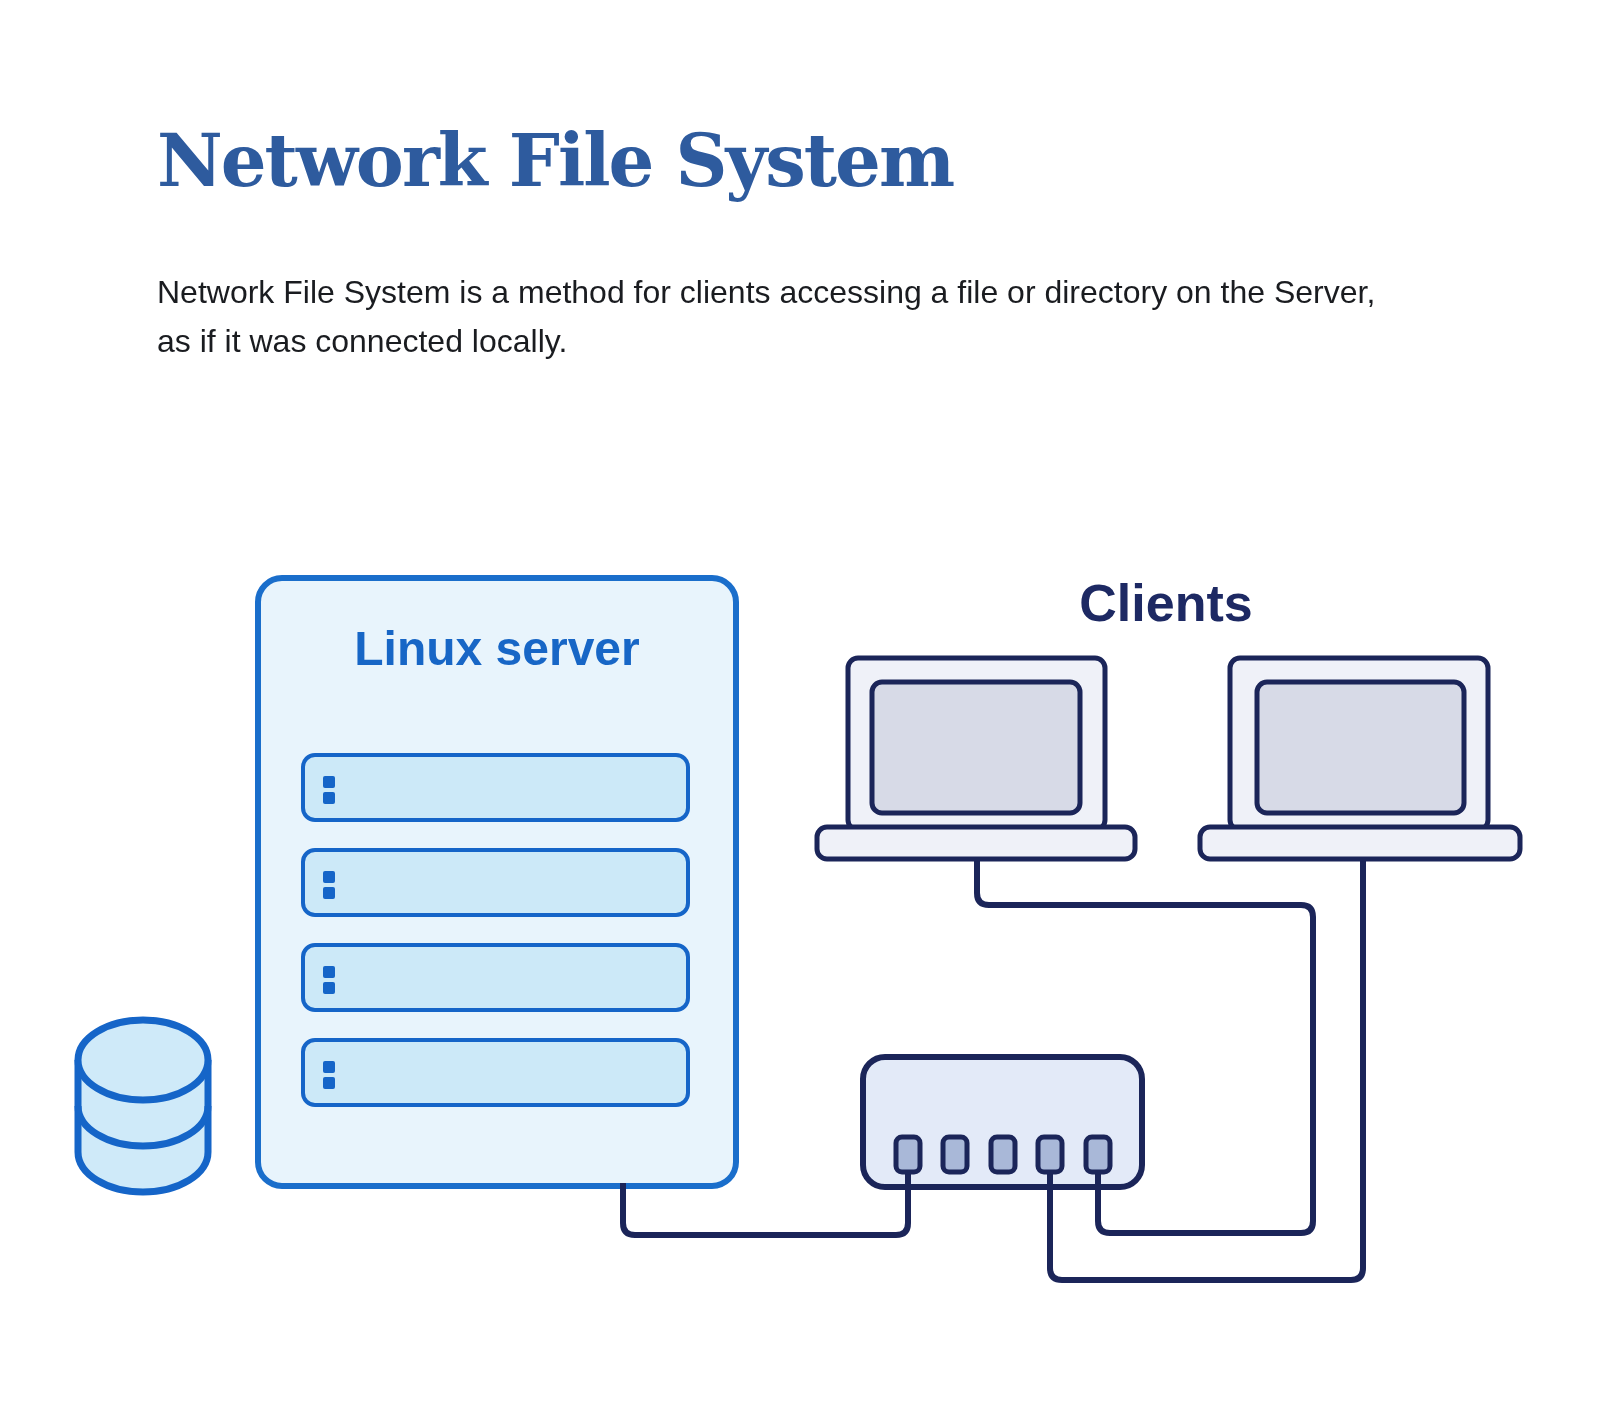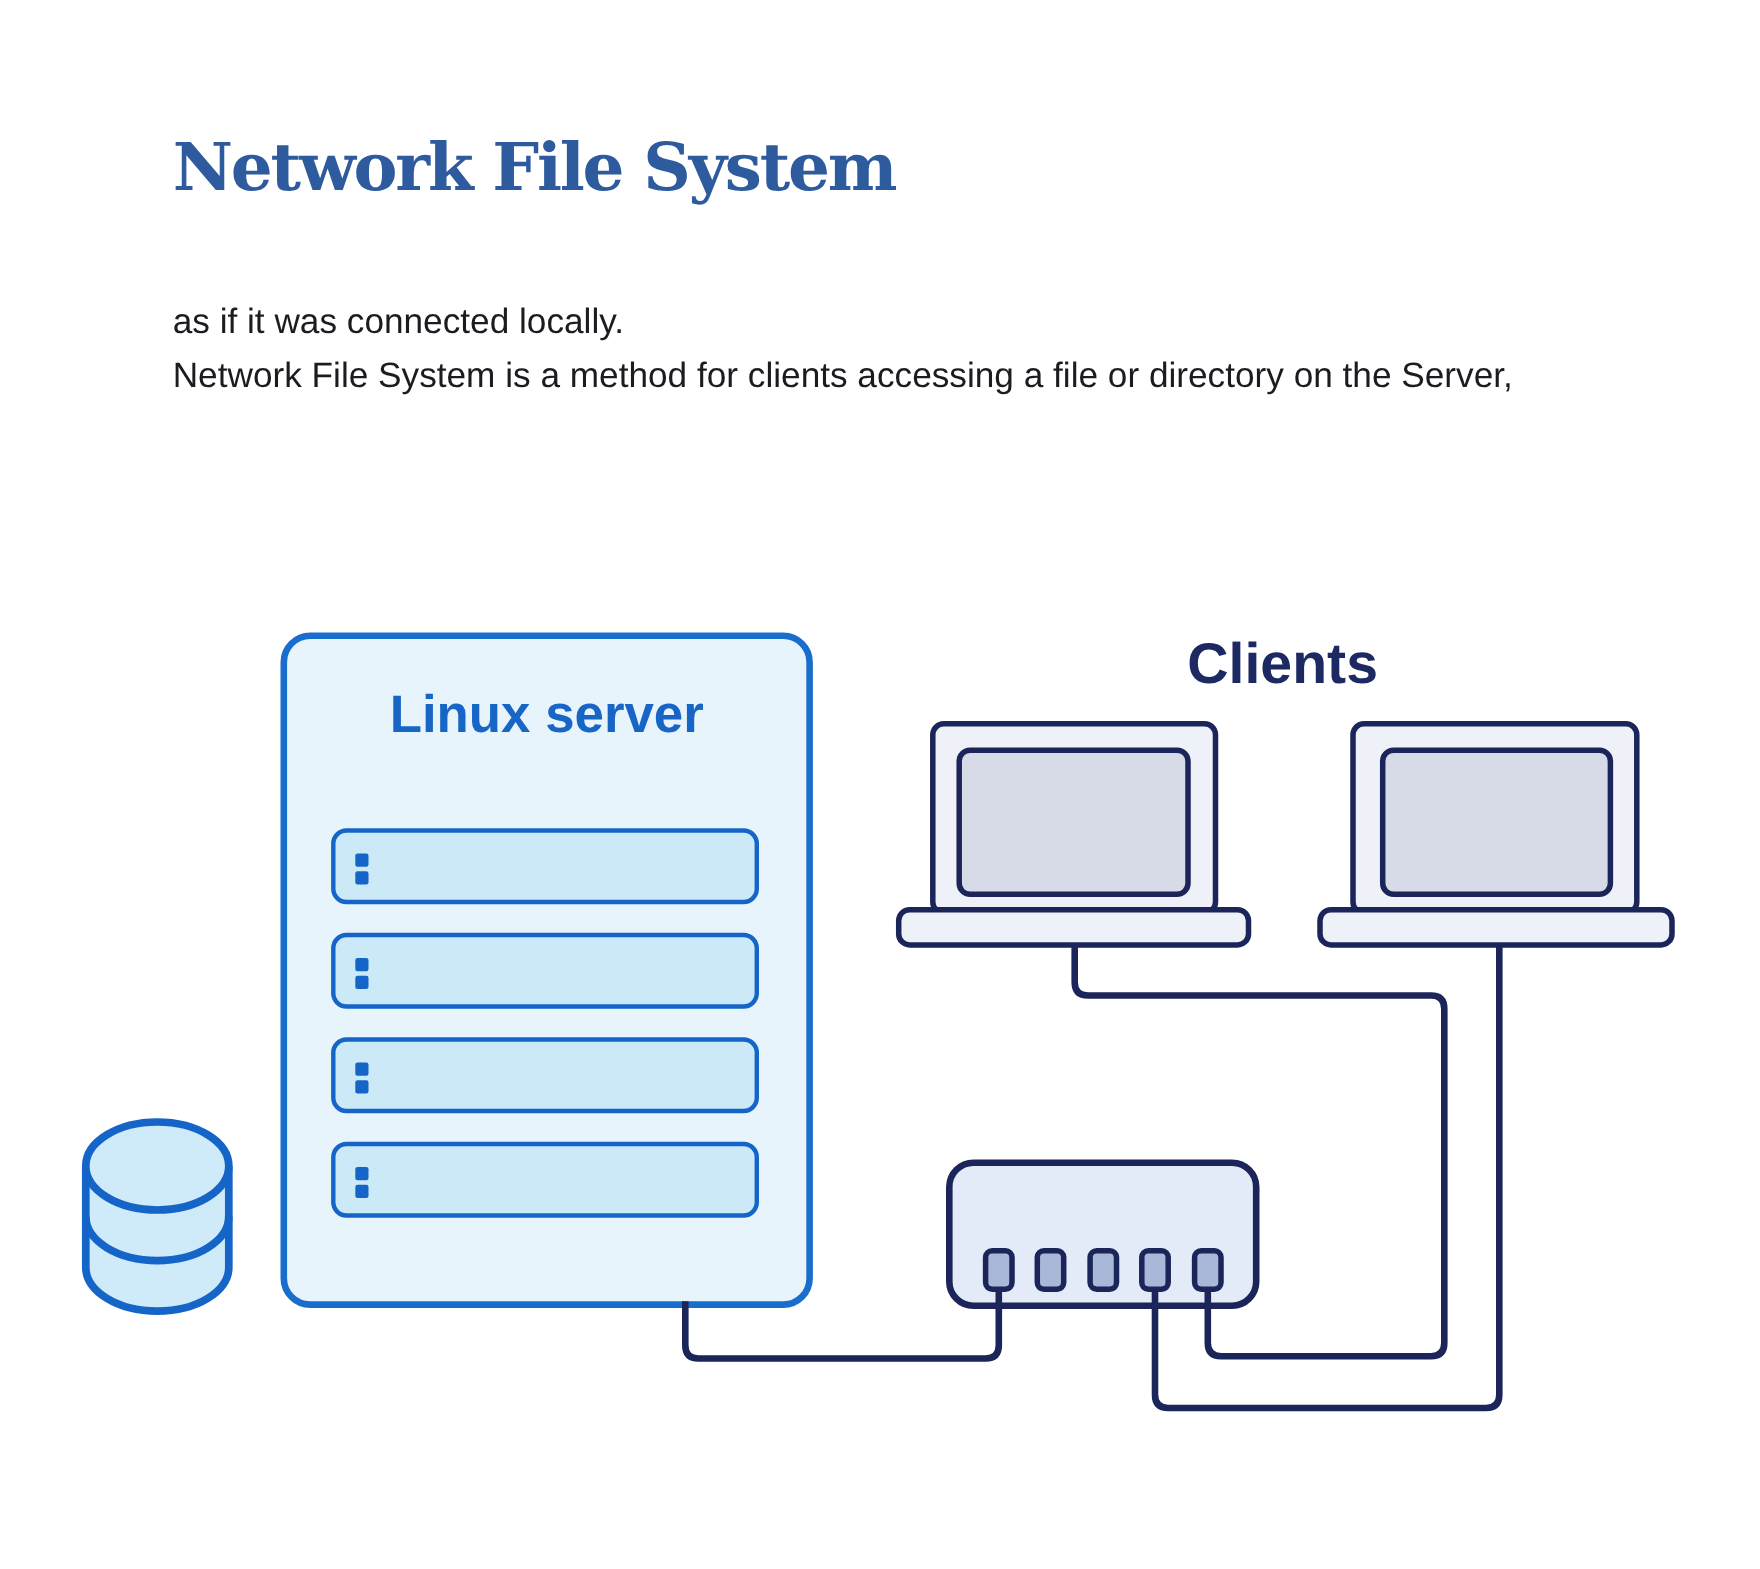--- a/index.html
+++ b/index.html
@@ -9,21 +9,21 @@
     background: #ffffff;
     font-family: "Liberation Sans", sans-serif;
     overflow: hidden;
   }
   .page-title {
     position: absolute;
     left: 157px; top: 118px;
     margin: 0;
     font-family: "DejaVu Serif", serif;
     font-weight: bold;
-    font-size: 60px;
+    font-size: 72px;
     letter-spacing: -2px;
     color: #2e5b9e;
     white-space: nowrap;
   }
   .description {
     position: absolute;
     left: 157px; top: 268px;
     margin: 0;
     font-size: 32px;
     line-height: 49px;
@@ -56,22 +56,22 @@
     font-weight: bold; font-size: 52px; fill: #1d2963;
     text-anchor: middle;
   }
 </style>
 </head>
 <body>
 
 <h1 class="page-title">Network File System</h1>
 
 <p class="description">
+  <span class="line">Network File System is a method for clients accessing a file or directory on the Server,</span>
   <span class="line">as if it was connected locally.</span>
-  <span class="line">Network File System is a method for clients accessing a file or directory on the Server,</span>
 </p>
 
 <svg class="diagram-svg" viewBox="0 0 1600 1426" aria-label="Network File System diagram">
 
   <g>
     <rect class="server-box" x="258" y="578" width="478" height="608" rx="24"></rect>
 
     <g>
       <rect class="server-slot" x="303" y="755" width="385" height="65" rx="12"></rect>
       <rect class="slot-dot" x="323" y="776" width="12" height="12" rx="2"></rect>

